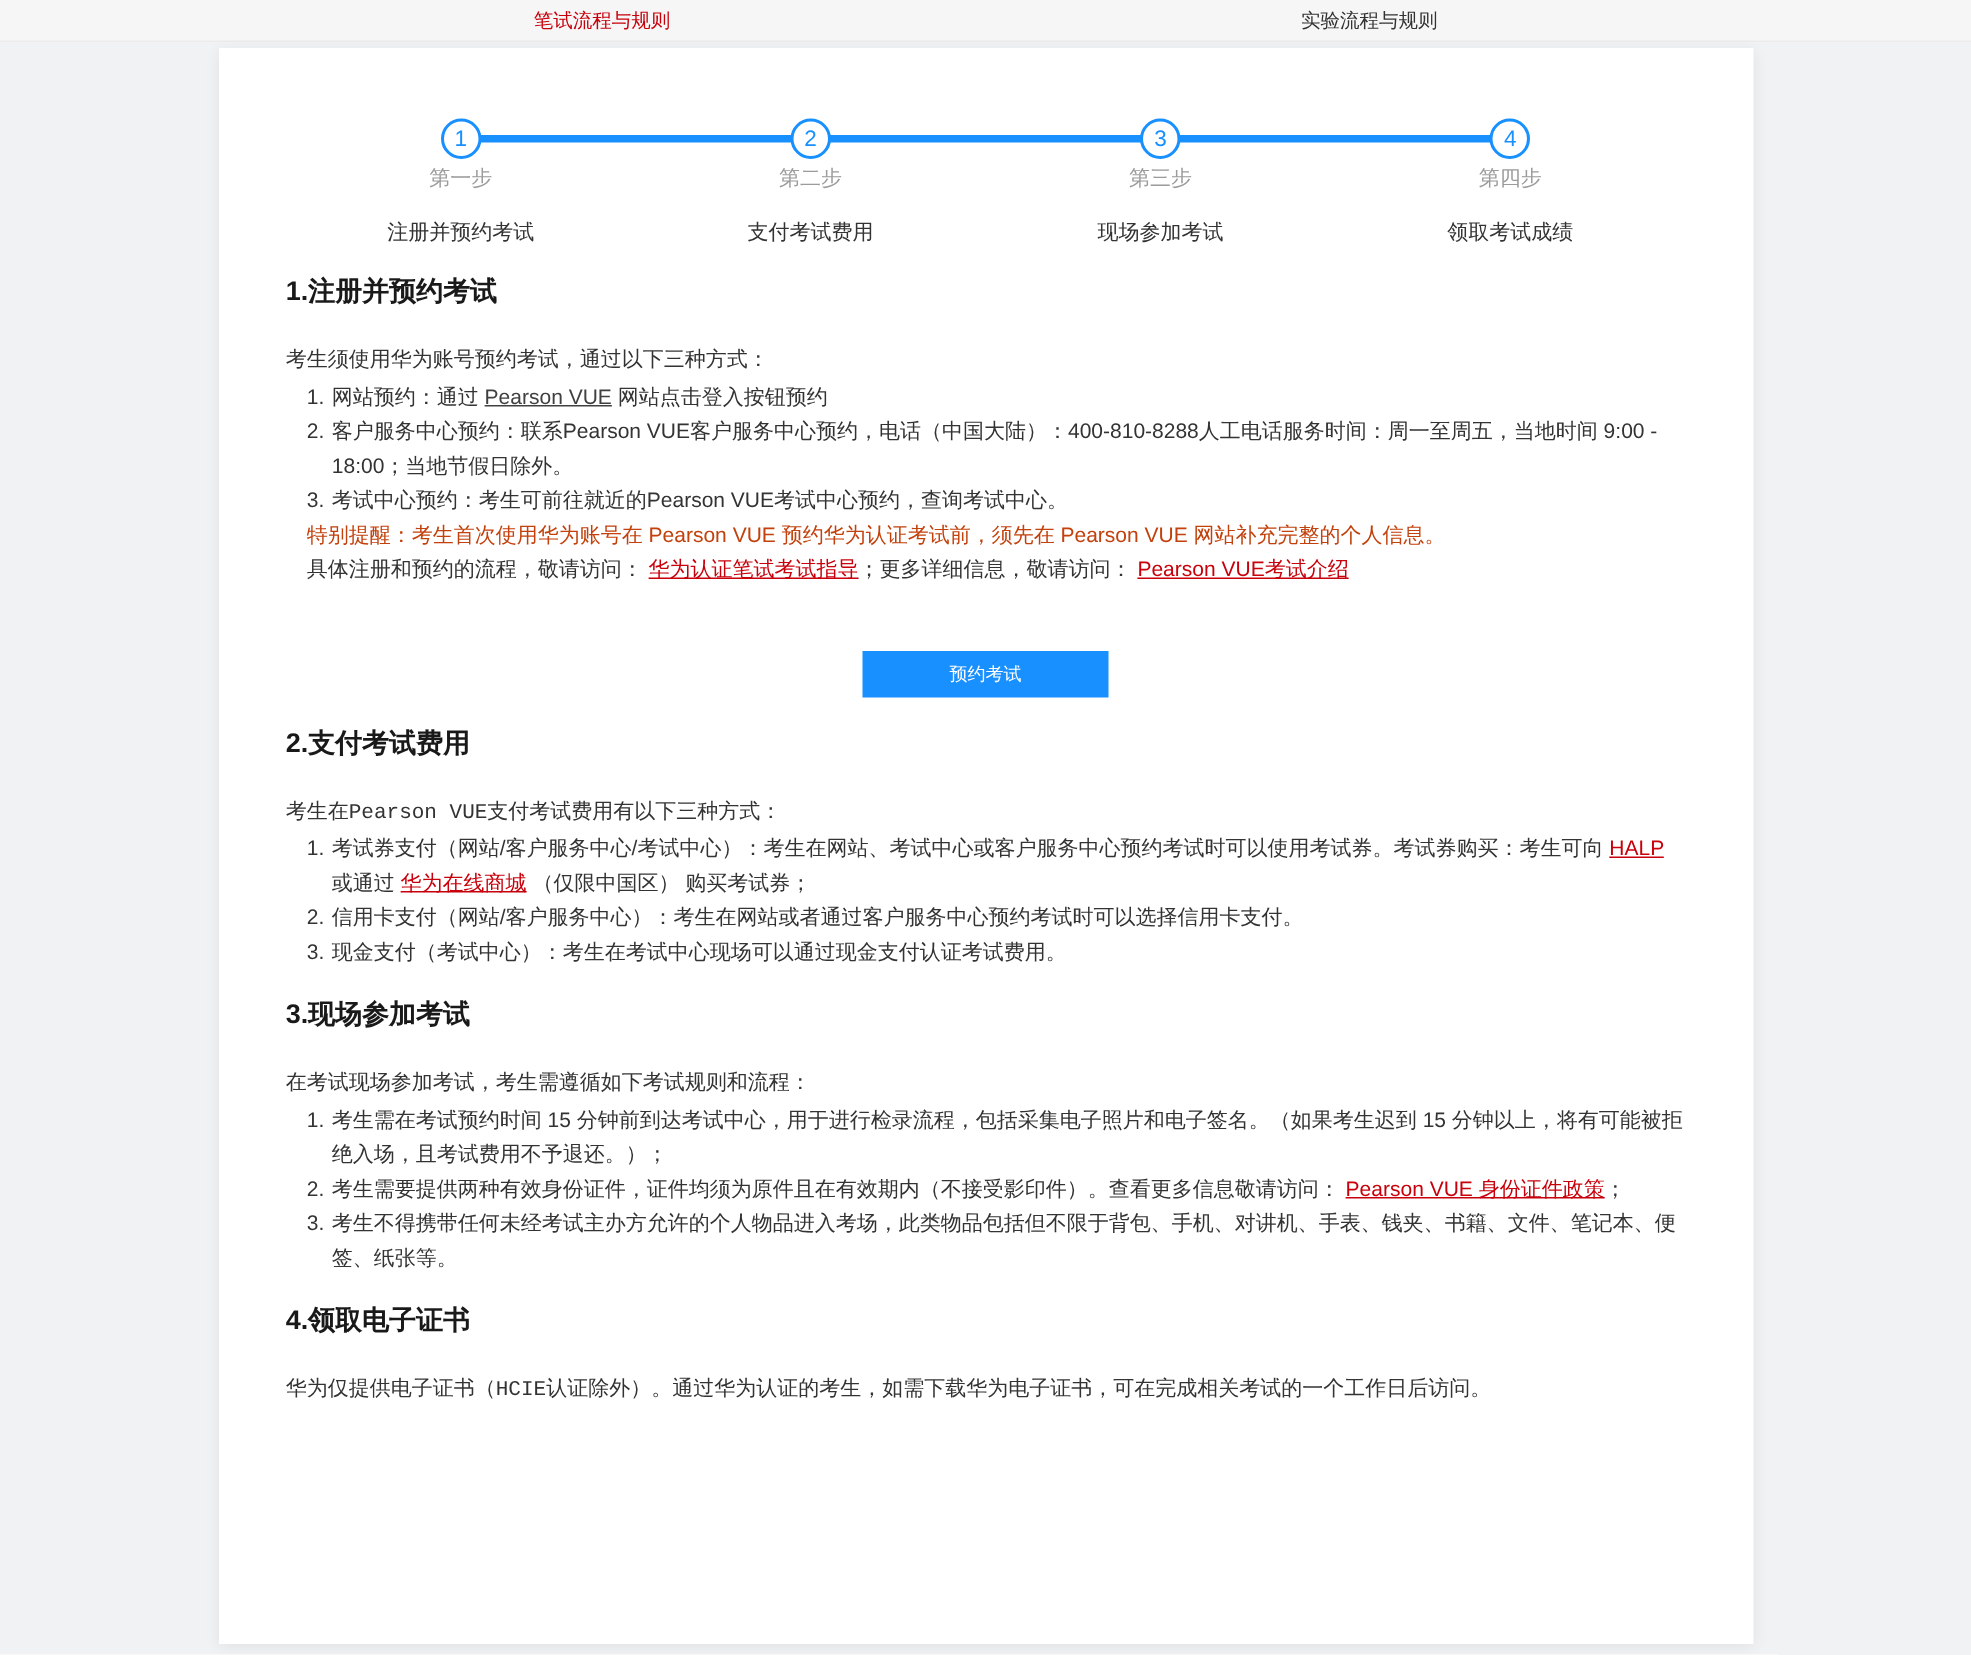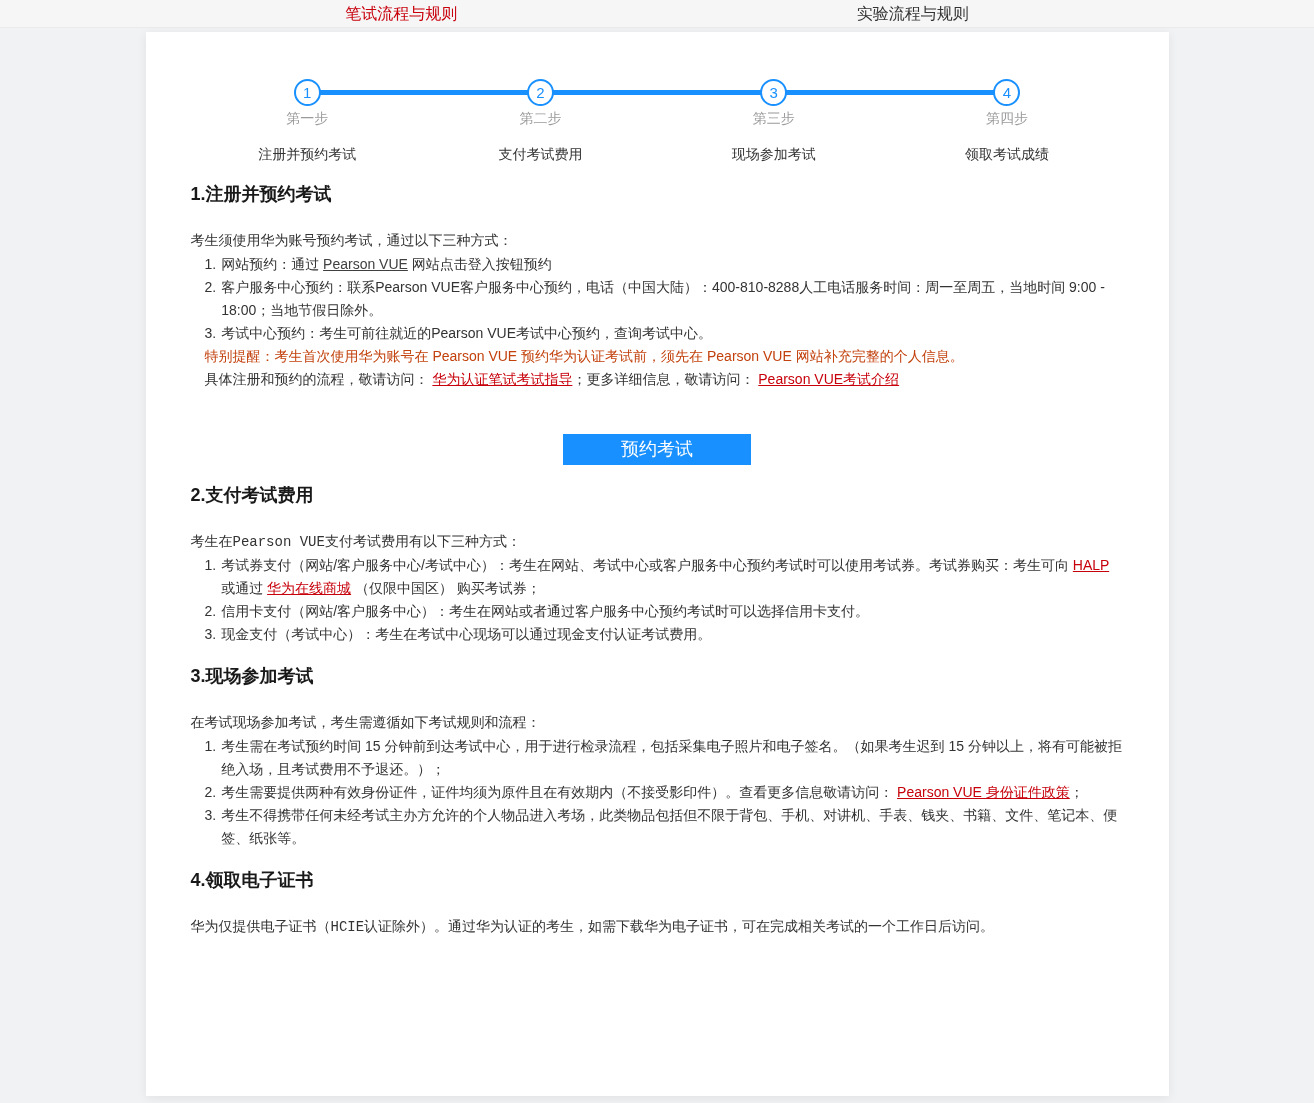--- a/index.html
+++ b/index.html
@@ -20,21 +20,21 @@
   }
   .tabs {
     width: 1023px;
     margin: 0 auto;
     display: flex;
     height: 100%;
   }
   .tab {
     flex: 1;
     text-align: center;
-    font-size: 16px;
+    font-size: 13px;
     line-height: 27px;
     color: #333;
     cursor: pointer;
   }
   .tab.active { color: #c7000b; }
 
   
   .card {
     width: 1023px;
     min-height: 1064px;
@@ -133,21 +133,21 @@
   }
   .btn-row { text-align: center; margin-top: 43px; }
   .primary-btn {
     display: inline-block;
     background: #1890ff;
     color: #fff;
     border: none;
     height: 31px;
     line-height: 31px;
     padding: 0 58px;
-    font-size: 18px;
+    font-size: 12px;
     font-family: inherit;
     cursor: pointer;
   }
 </style>
 </head>
 <body>
 
 <div class="topbar">
   <div class="tabs">
     <div class="tab active">笔试流程与规则</div>

